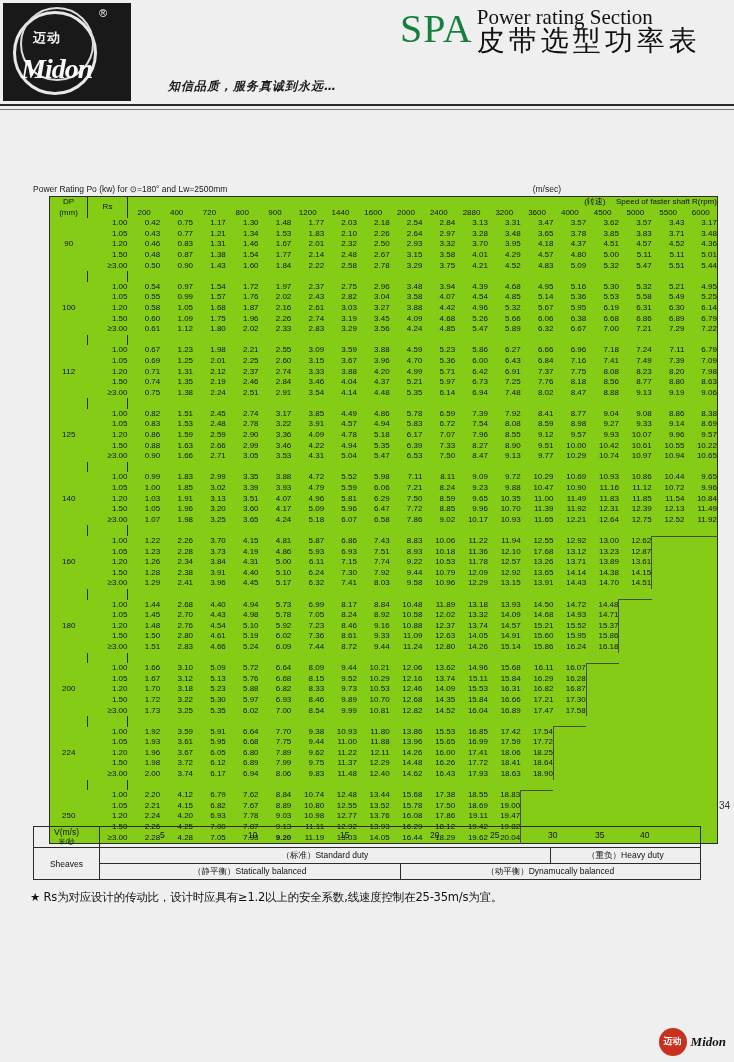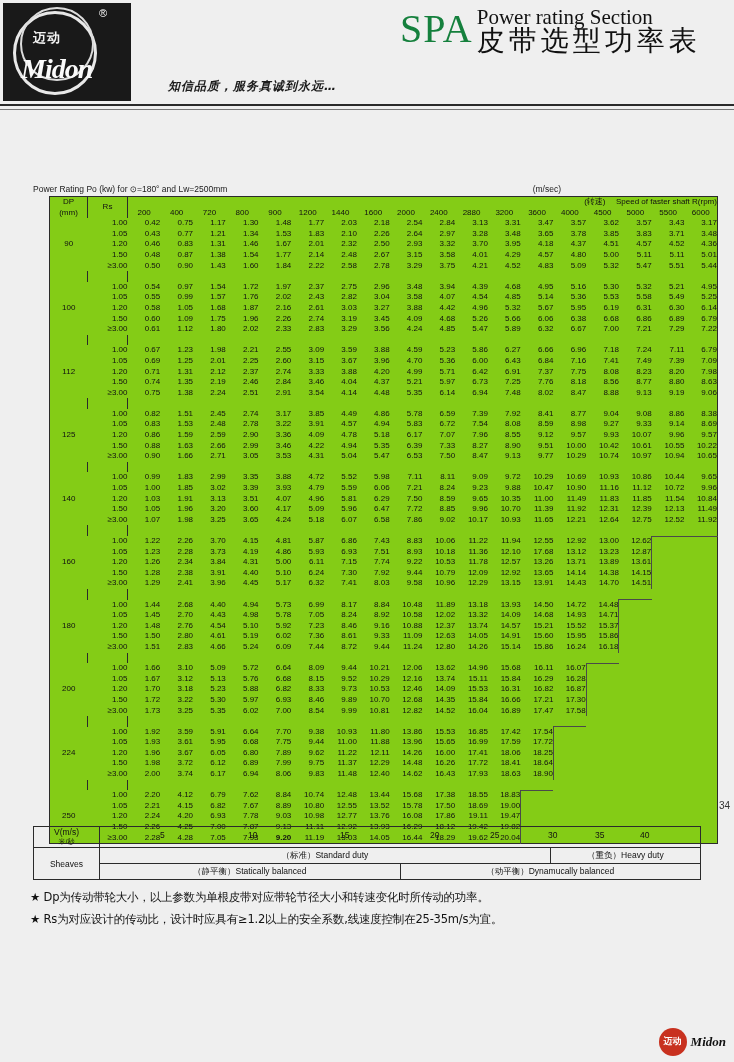--- a/index.html
+++ b/index.html
@@ -1667,21 +1667,20 @@
       </tr>
       <tr>
         <td class="bal-cell" colspan="2">（静平衡）Statically balanced</td>
         <td class="bal-cell" colspan="2">（动平衡）Dynamucally balanced</td>
       </tr>
     </tbody>
       </table>
   </div>
 
   <div class="notes">
-    <div class="note">★ Dp为传动带轮大小，以上参数为单根皮带对应带轮节径大小和转速变化时所传动的功率。</div>
     <div class="note">★ Rs为对应设计的传动比，设计时应具有≥1.2以上的安全系数,线速度控制在25-35m/s为宜。</div>
   </div>
 
   <div class="side-num">34</div>
 
   <div class="bottom-badge">
     <div class="badge-circle">
       <div class="inner">迈动</div>
     </div>
     <div class="badge-word">Midon</div>

